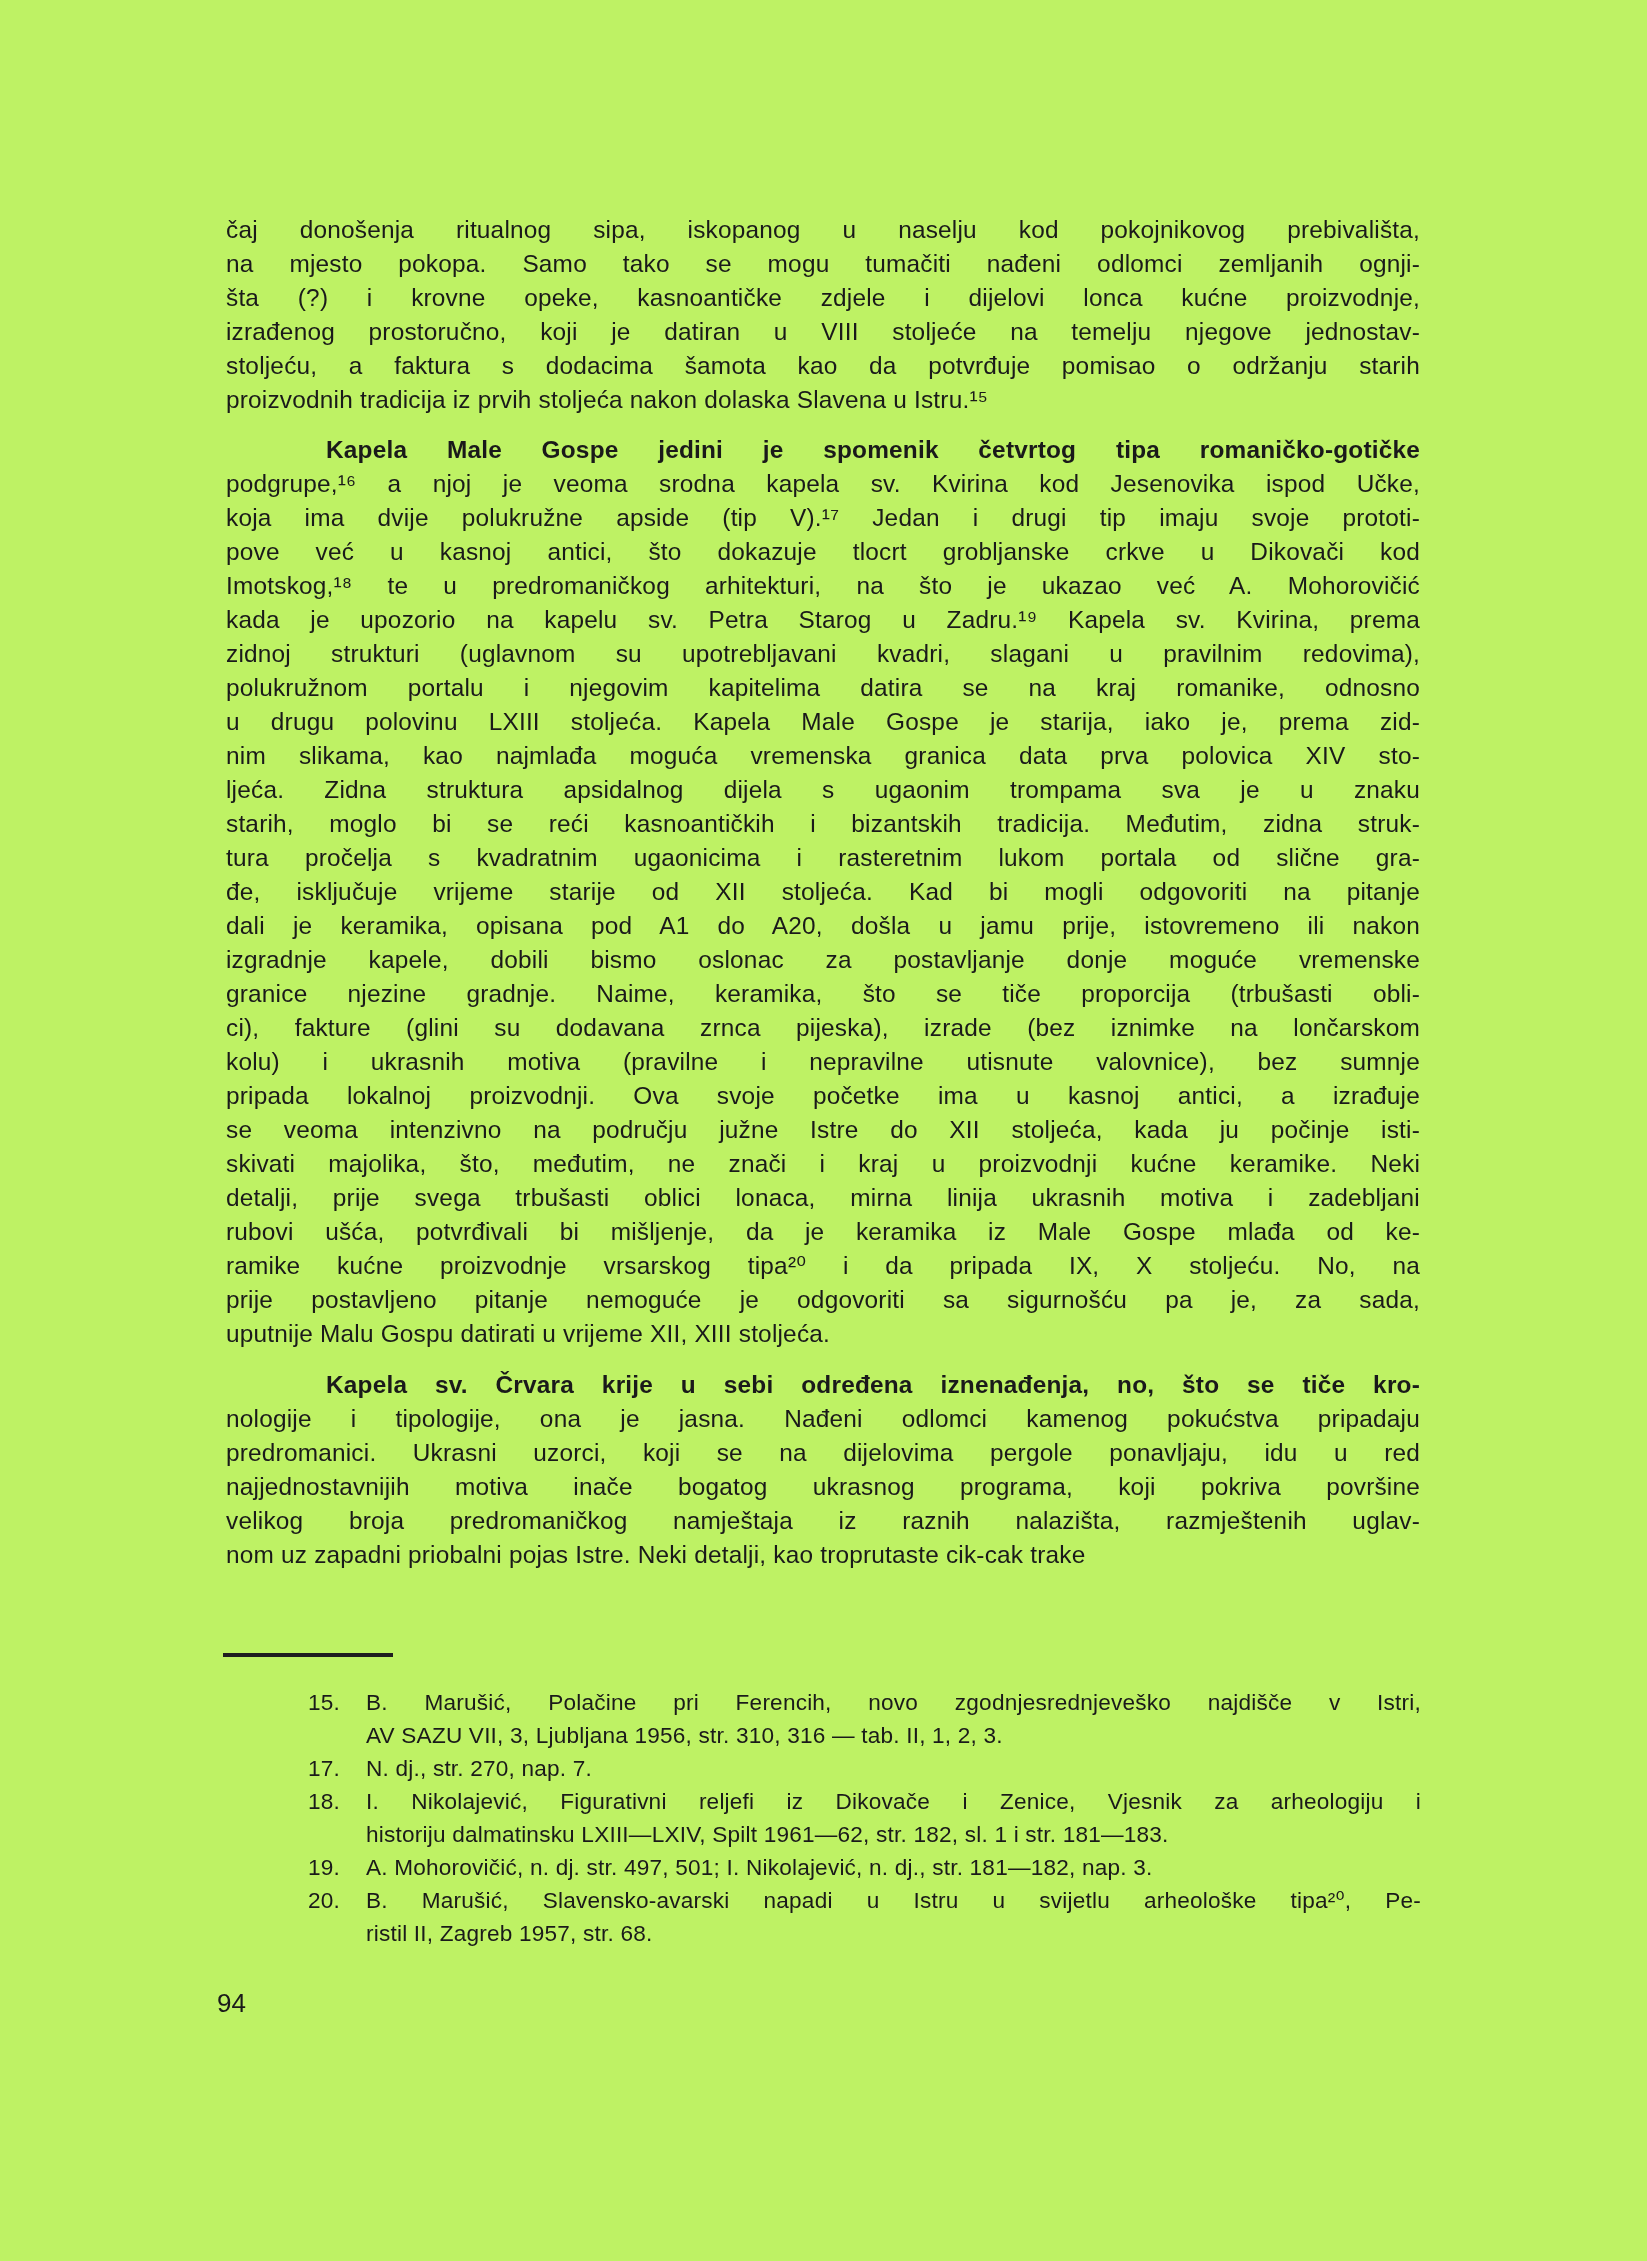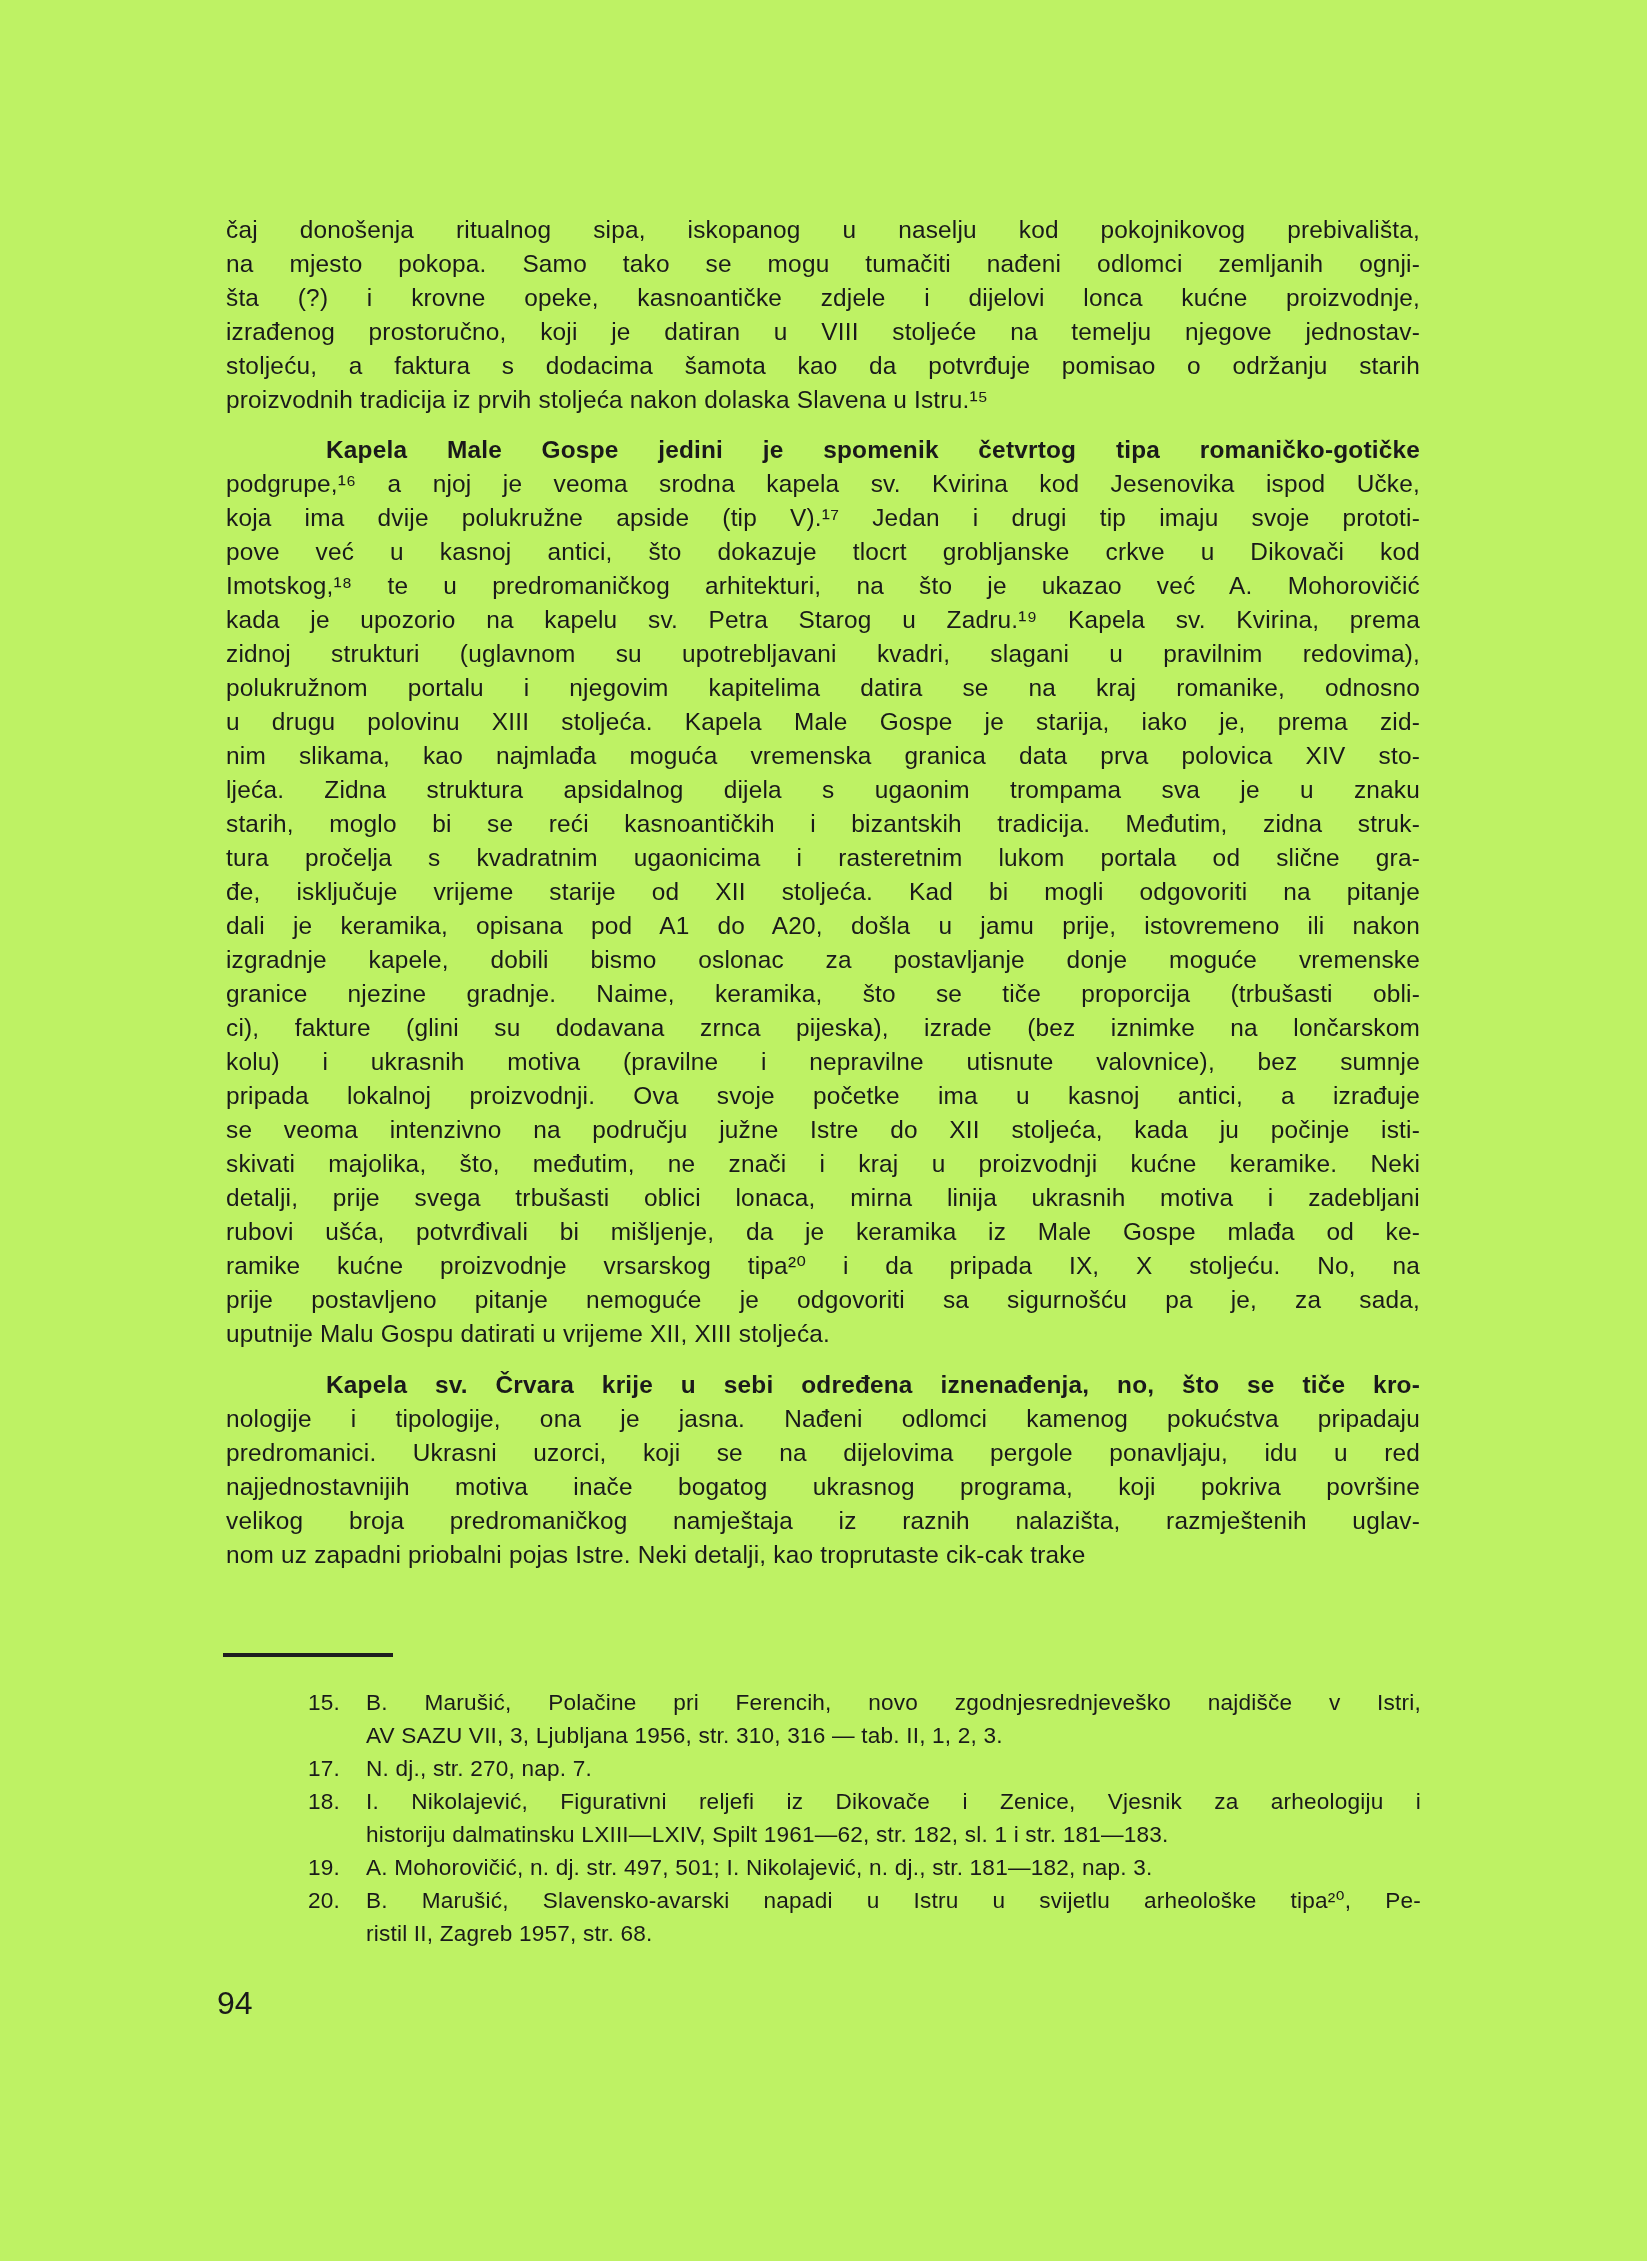--- a/index.html
+++ b/index.html
@@ -63,21 +63,21 @@
     text-align-last: justify;
     overflow: hidden;
   }
   .fn-line.last { text-align-last: left; }
 
   
   .page-number {
     position: absolute;
     left: 217px;
     top: 1987px;
-    font-size: 32px;
+    font-size: 26px;
     line-height: 33px;
     color: #1a1a1a;
   }
 </style>
 </head>
 <body>
 
 <div class="page">
   <main class="main-text">
       <div class="para">
@@ -90,21 +90,21 @@
       </div>
       <div class="para indented">
         <div class="line first">Kapela Male Gospe jedini je spomenik četvrtog tipa romaničko-gotičke</div>
         <div class="line">podgrupe,¹⁶ a njoj je veoma srodna kapela sv. Kvirina kod Jesenovika ispod Učke,</div>
         <div class="line">koja ima dvije polukružne apside (tip V).¹⁷ Jedan i drugi tip imaju svoje prototi-</div>
         <div class="line">pove već u kasnoj antici, što dokazuje tlocrt grobljanske crkve u Dikovači kod</div>
         <div class="line">Imotskog,¹⁸ te u predromaničkog arhitekturi, na što je ukazao već A. Mohorovičić</div>
         <div class="line">kada je upozorio na kapelu sv. Petra Starog u Zadru.¹⁹ Kapela sv. Kvirina, prema</div>
         <div class="line">zidnoj strukturi (uglavnom su upotrebljavani kvadri, slagani u pravilnim redovima),</div>
         <div class="line">polukružnom portalu i njegovim kapitelima datira se na kraj romanike, odnosno</div>
-        <div class="line">u drugu polovinu XIII stoljeća. Kapela Male Gospe je starija, iako je, prema zid-</div>
+        <div class="line">u drugu polovinu LXIII stoljeća. Kapela Male Gospe je starija, iako je, prema zid-</div>
         <div class="line">nim slikama, kao najmlađa moguća vremenska granica data prva polovica XIV sto-</div>
         <div class="line">ljeća. Zidna struktura apsidalnog dijela s ugaonim trompama sva je u znaku</div>
         <div class="line">starih, moglo bi se reći kasnoantičkih i bizantskih tradicija. Međutim, zidna struk-</div>
         <div class="line">tura pročelja s kvadratnim ugaonicima i rasteretnim lukom portala od slične gra-</div>
         <div class="line">đe, isključuje vrijeme starije od XII stoljeća. Kad bi mogli odgovoriti na pitanje</div>
         <div class="line">dali je keramika, opisana pod A1 do A20, došla u jamu prije, istovremeno ili nakon</div>
         <div class="line">izgradnje kapele, dobili bismo oslonac za postavljanje donje moguće vremenske</div>
         <div class="line">granice njezine gradnje. Naime, keramika, što se tiče proporcija (trbušasti obli-</div>
         <div class="line">ci), fakture (glini su dodavana zrnca pijeska), izrade (bez iznimke na lončarskom</div>
         <div class="line">kolu) i ukrasnih motiva (pravilne i nepravilne utisnute valovnice), bez sumnje</div>

